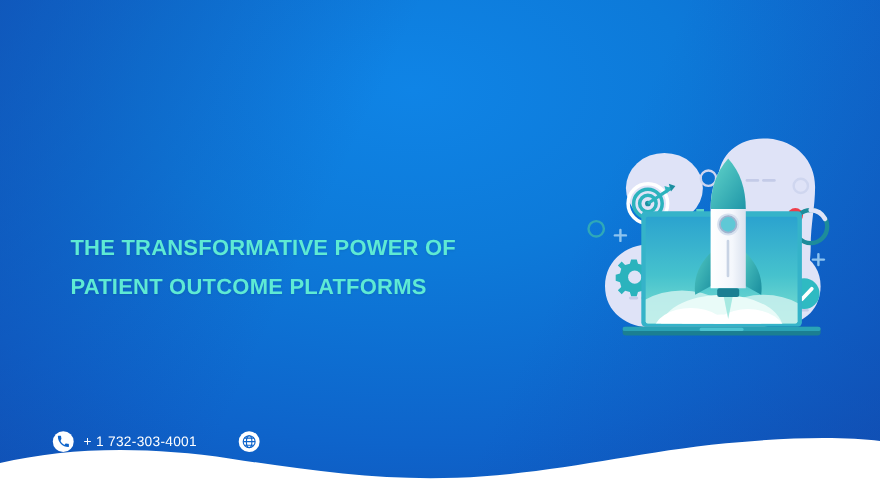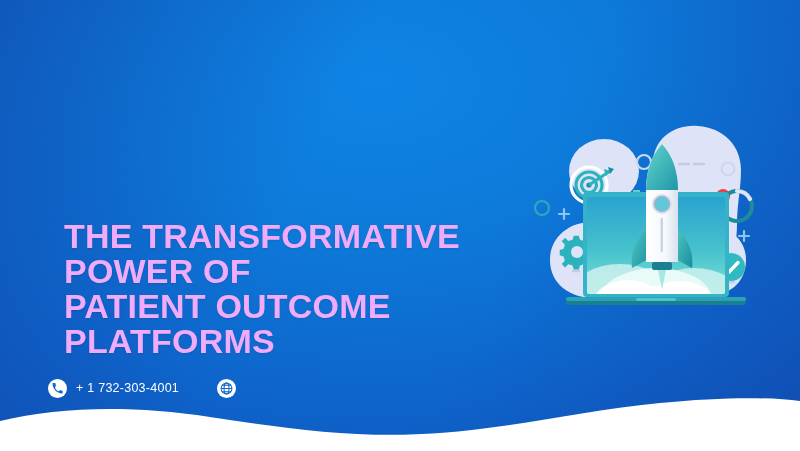--- a/index.html
+++ b/index.html
@@ -42,35 +42,35 @@
     height: 60px;
     display: block;
   }
 
   
   .headline {
     position: absolute;
     left: 64px;
     top: 196px;
     width: 470px;
-    color: #f0abfc;
-    font-size: 34px;
+    color: #5eead4;
+    font-size: 20px;
     line-height: 35px;
     font-weight: bold;
     letter-spacing: 0.2px;
     text-transform: uppercase;
     white-space: pre-line;
     text-shadow: 0 1px 2px rgba(0,0,0,0.10);
   }
 
   
   .contact-bar {
     position: absolute;
     left: 48px;
-    top: 376px;
+    top: 389px;
     height: 24px;
     display: flex;
     align-items: center;
   }
   .contact-item {
     display: flex;
     align-items: center;
     height: 24px;
   }
   .contact-item + .contact-item {

